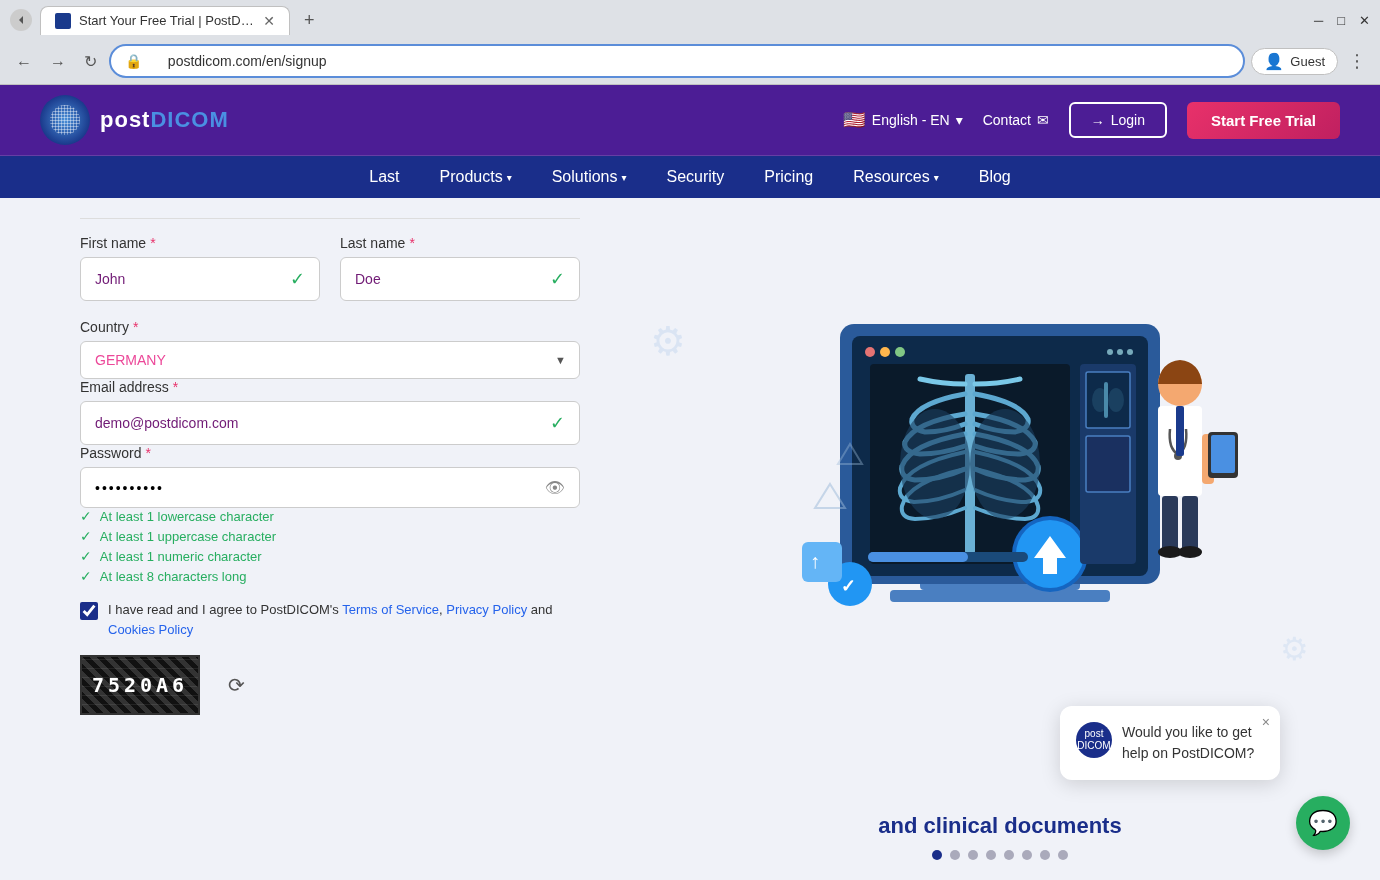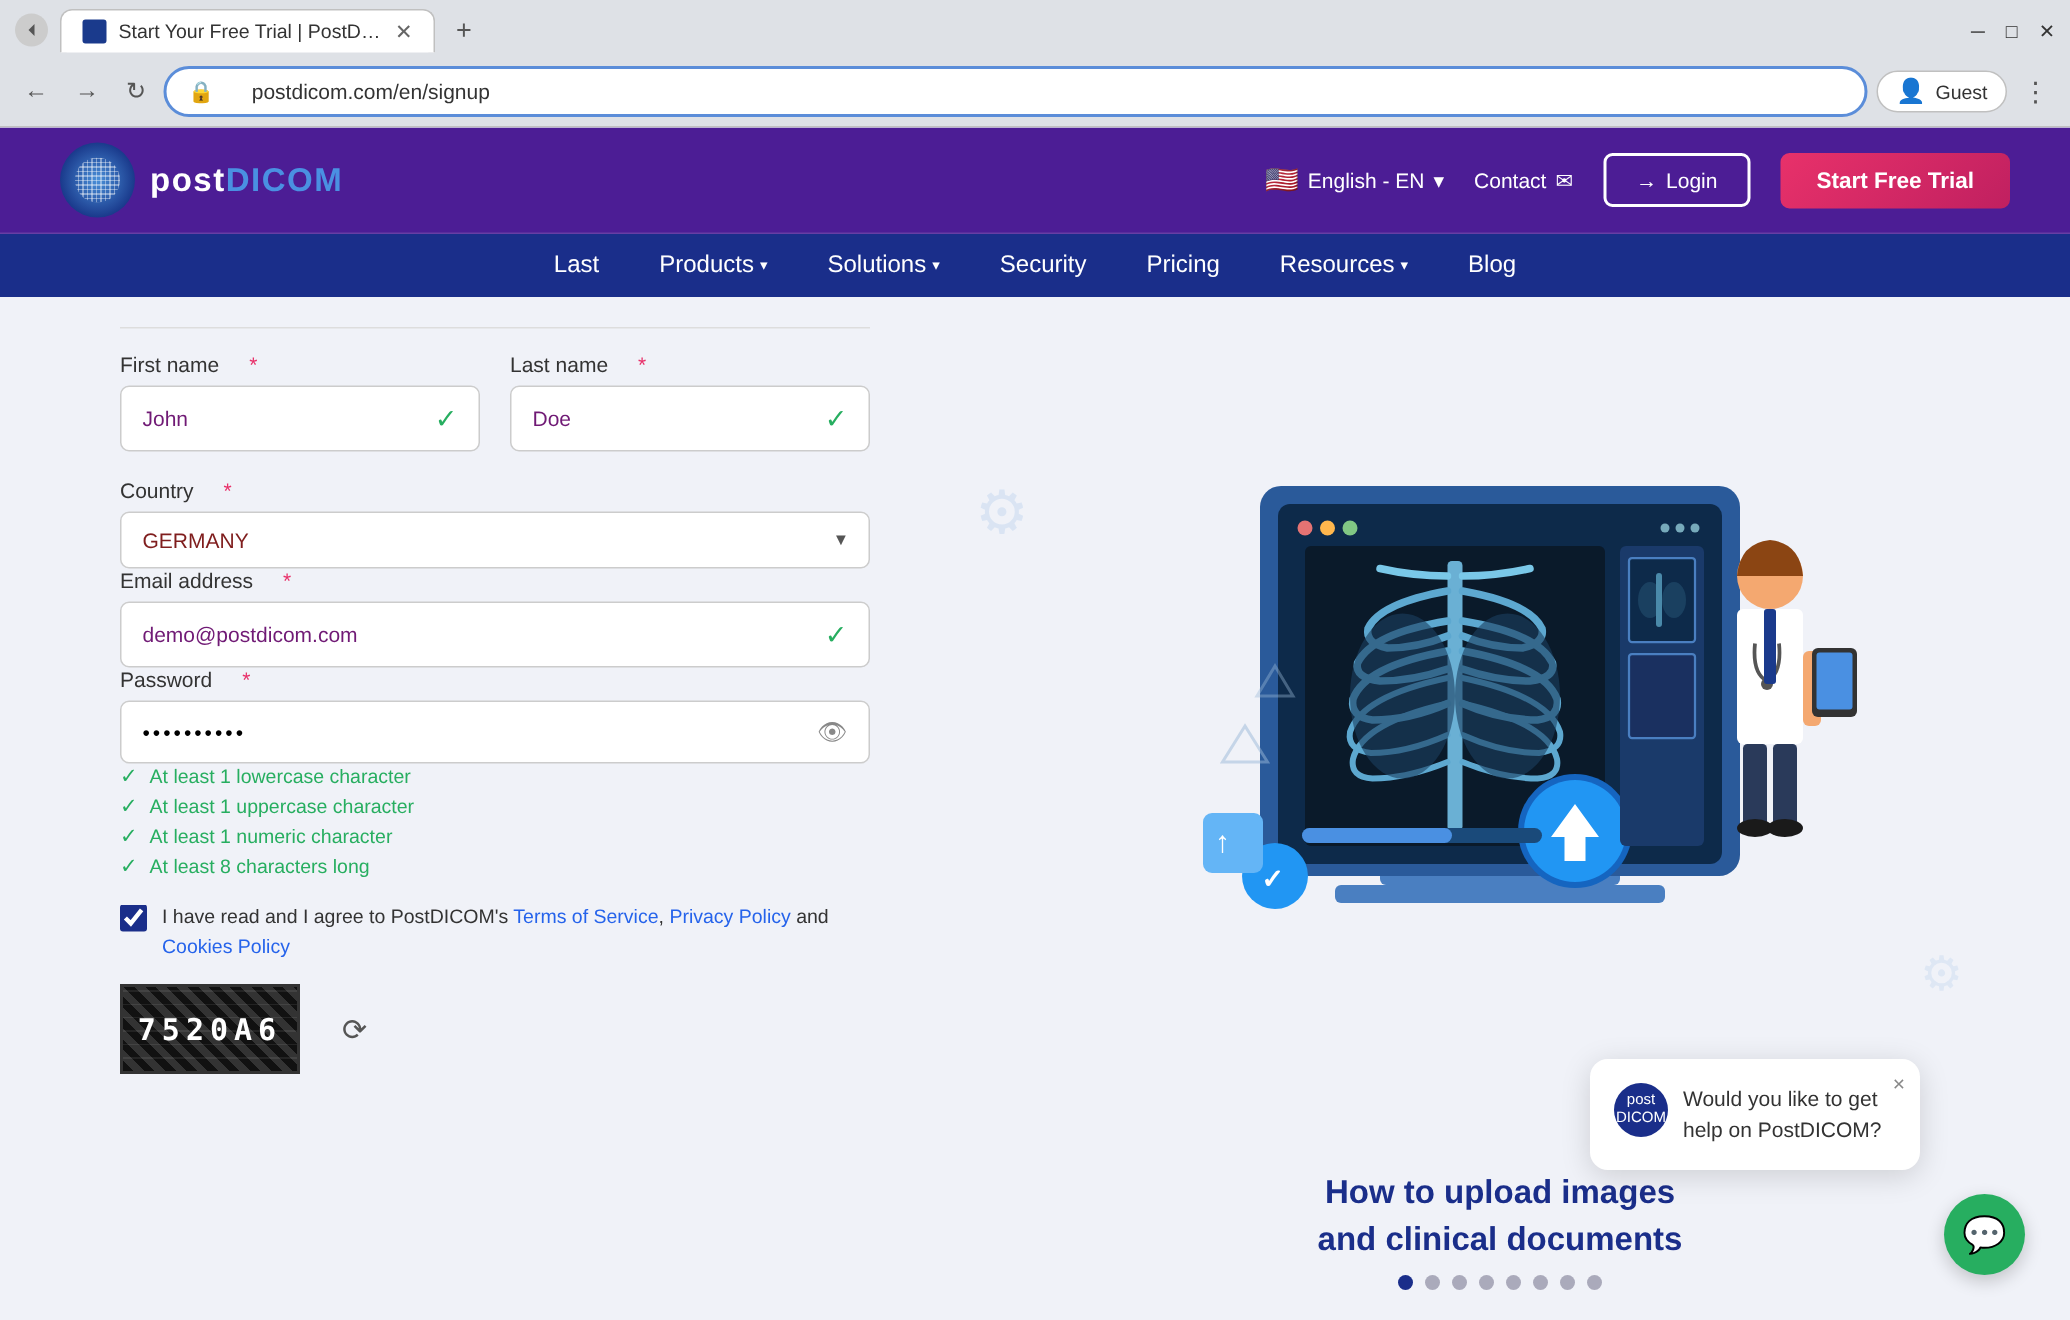--- a/index.html
+++ b/index.html
@@ -116,36 +116,36 @@
 
     
     .form-side {
       width: 620px; min-width: 620px; padding: 20px 40px 20px 80px;
       background: #f0f2f8; overflow-y: auto;
     }
     .form-group { margin-bottom: 0; }
     .form-row { display: flex; gap: 20px; margin-bottom: 18px; }
     .form-row .form-group { flex: 1; margin-bottom: 0; }
     .field-label {
-      font-size: 14px; color: #333; margin-bottom: 6px; display: flex; align-items: center; gap: 20px;
+      font-size: 14px; color: #333; margin-bottom: 6px; display: flex; align-items: center; gap: 4px;
     }
     .required { color: #e8316a; }
     .field-input {
       width: 100%; border: 1px solid #ccc; border-radius: 6px;
       padding: 10px 14px; font-size: 14px; color: #333;
       display: flex; align-items: center; justify-content: space-between;
       background: #fff; gap: 8px;
     }
     .field-input input {
       border: none; outline: none; flex: 1; font-size: 14px; color: #701a75; background: transparent;
     }
     .check-icon { color: #27ae60; font-size: 18px; }
     .select-field {
       width: 100%; border: 1px solid #ccc; border-radius: 6px;
-      padding: 10px 14px; font-size: 14px; color: #7f1d1d;
+      padding: 10px 14px; font-size: 14px; color: #ec4899;
       background: #fff; appearance: none; cursor: pointer;
     }
     .select-wrapper { position: relative; }
     .select-wrapper::after {
       content: '▼'; position: absolute; right: 14px; top: 50%; transform: translateY(-50%);
       font-size: 11px; color: #555; pointer-events: none;
     }
     .password-field {
       width: 100%; border: 1px solid #ccc; border-radius: 6px;
       padding: 10px 14px; font-size: 14px; color: #333;
@@ -540,21 +540,20 @@
 
           <rect x="52" y="258" width="40" height="40" rx="6" fill="#64b5f6"></rect>
           <text x="60" y="284" font-size="20" fill="white">↑</text>
 
           <polygon points="80,200 95,224 65,224" fill="none" stroke="#9ab8d8" stroke-width="2" opacity="0.5"></polygon>
           <polygon points="100,160 112,180 88,180" fill="none" stroke="#9ab8d8" stroke-width="2" opacity="0.4"></polygon>
         </svg>
       </div>
 
       <div class="slide-text">
-        <span>How to upload images</span>
         <br>
         <span>and clinical documents</span>
       </div>
 
       <div class="dots-row">
         <div class="dot active"></div>
         <div class="dot"></div>
         <div class="dot"></div>
         <div class="dot"></div>
         <div class="dot"></div>

